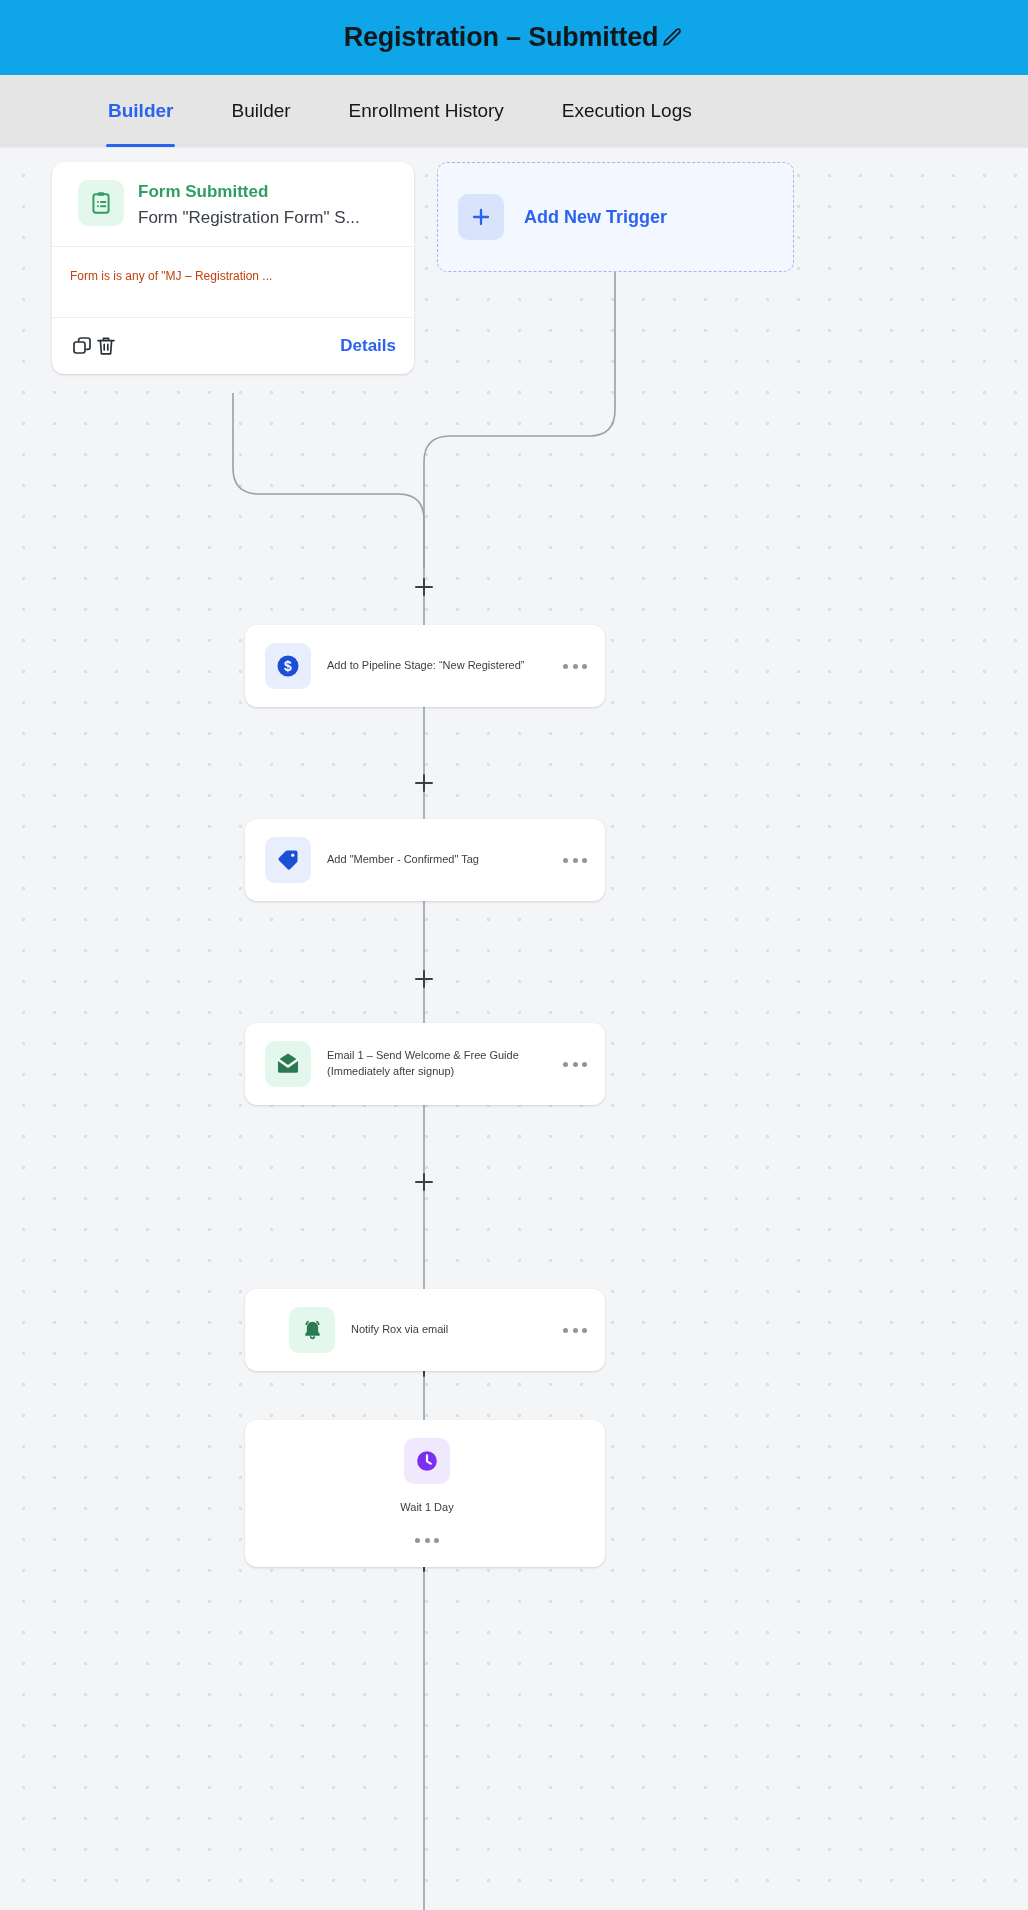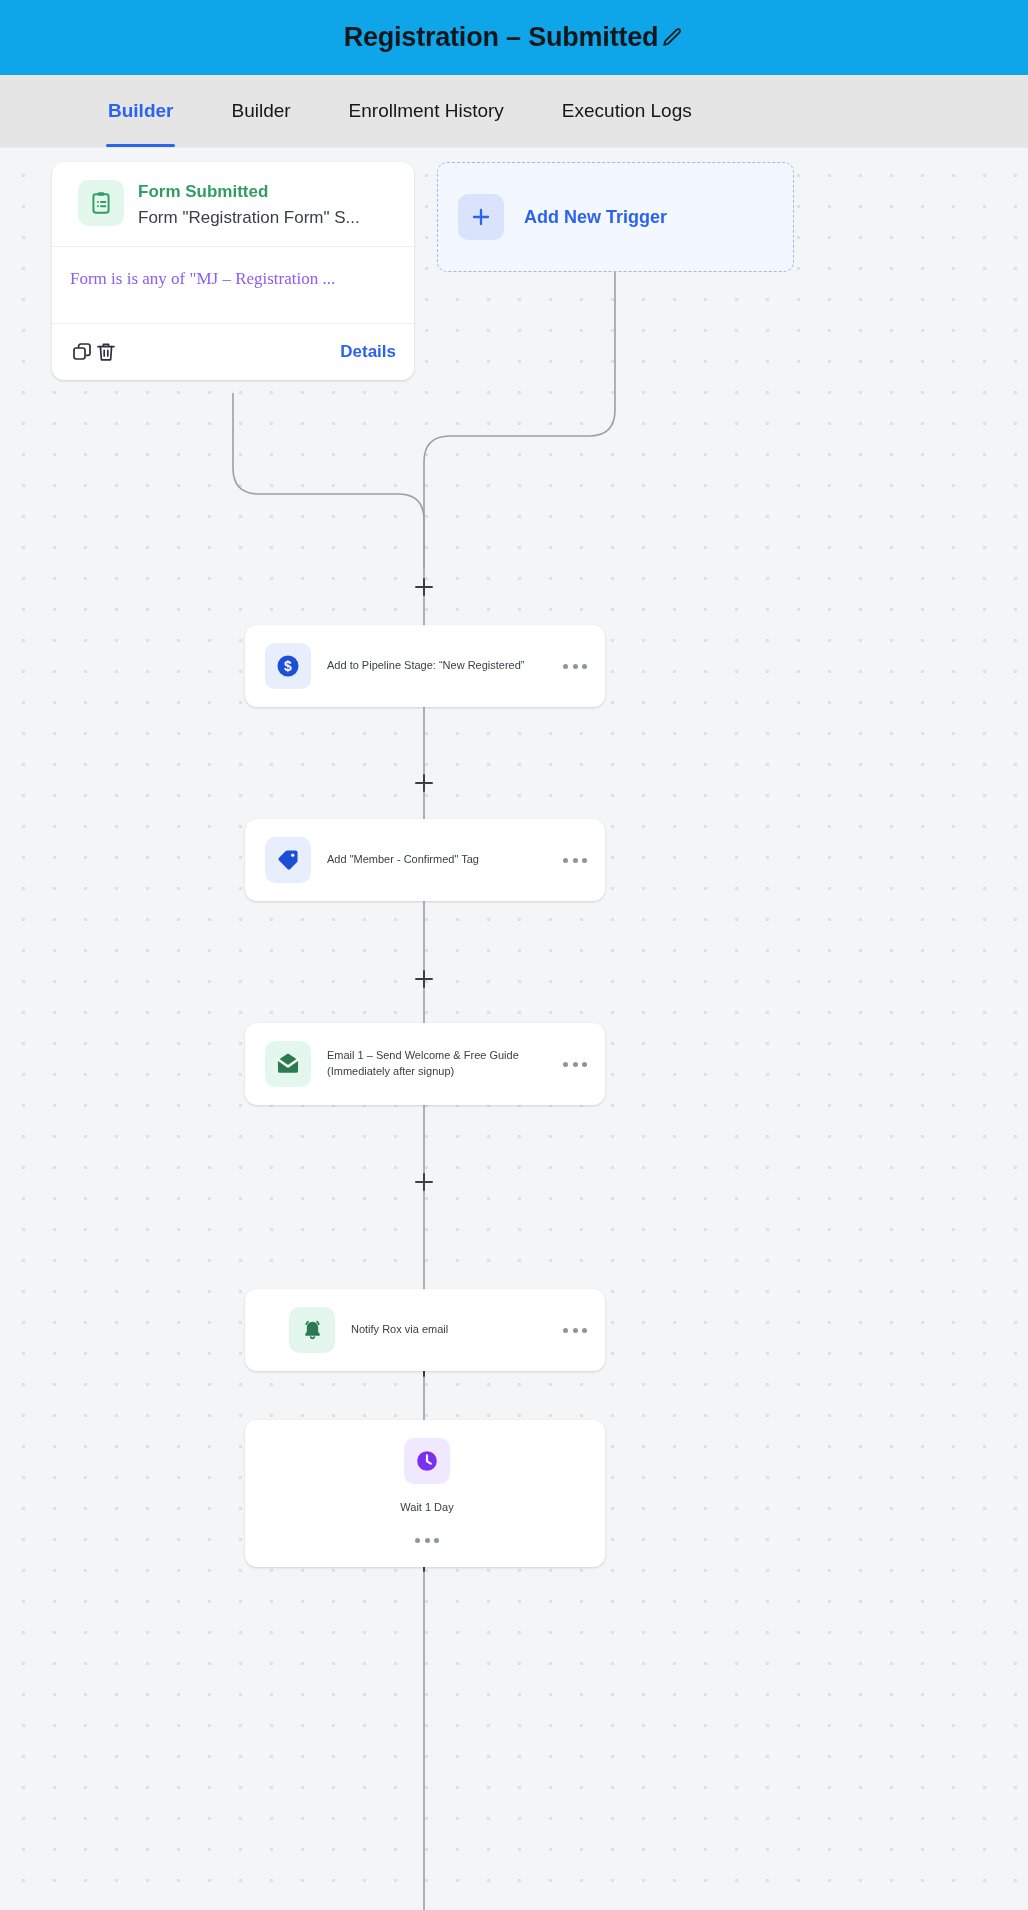--- a/index.html
+++ b/index.html
@@ -78,22 +78,22 @@
   .tc-texts { padding-top: 1px; min-width: 0; }
   .tc-title { font-size: 17px; font-weight: 700; color: #2f9e63; line-height: 1.35; }
   .tc-sub {
     font-size: 17px; color: #3a4048; line-height: 1.4; margin-top: 2px;
     white-space: nowrap; overflow: hidden; text-overflow: ellipsis;
     max-width: 272px;
   }
   .tc-body {
     border-top: 1px solid #edeff2;
     padding: 22px 18px 34px 18px;
-    font-size: 17px; color: #8b5cf6;
-    white-space: nowrap; overflow: hidden; text-overflow: ellipsis; font-family: Liberation Serif, serif;
+    font-size: 12px; color: #c2410c;
+    white-space: nowrap; overflow: hidden; text-overflow: ellipsis;
   }
   .tc-foot {
     border-top: 1px solid #edeff2;
     height: 57px; display: flex; align-items: center;
     padding: 0 18px; 
   }
   .foot-icon { width: 24px; height: 24px; cursor: pointer; display: block; }
   .details-link {
     margin-left: auto; color: #2b63f0; font-weight: 700; font-size: 17px; cursor: pointer;
   }

